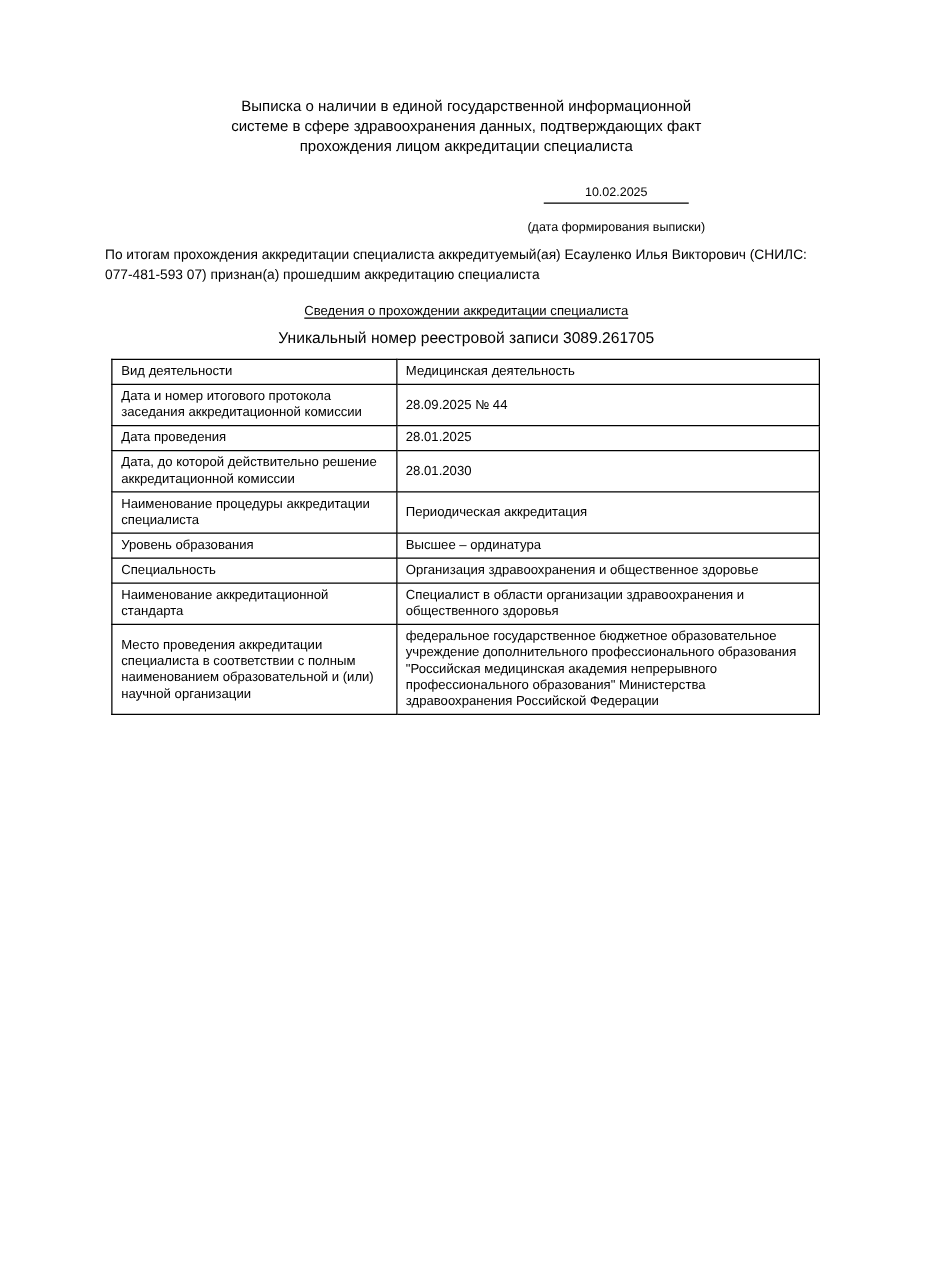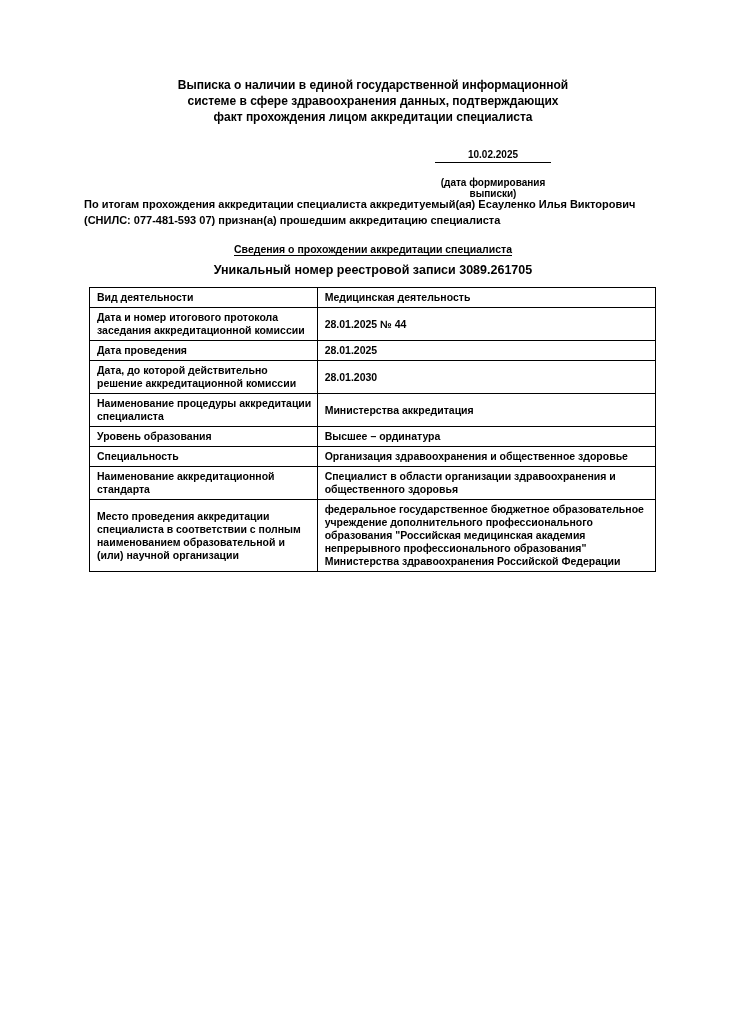--- a/index.html
+++ b/index.html
@@ -4,21 +4,21 @@
 <style>
   * { margin: 0; padding: 0; box-sizing: border-box; }
   html, body { background: #ffffff; }
   .page {
     position: relative;
     width: 746px;
     height: 1029px;
     background: #ffffff;
     color: #000000;
     font-family: "Liberation Sans", "DejaVu Sans", sans-serif;
-    font-weight: bold;
+    font-weight: normal;
     overflow: hidden;
   }
   .doc-title {
     position: absolute;
     top: 77px;
     left: 50%;
     transform: translateX(-50%);
     width: 398px;
     text-align: center;
     font-size: 12px;
@@ -108,33 +108,33 @@
   <div class="registry-heading">Уникальный номер реестровой записи 3089.261705</div>
 
   <table class="acc-table">
     <tbody>
       <tr>
         <td class="label-cell">Вид деятельности</td>
         <td class="value-cell">Медицинская деятельность</td>
       </tr>
       <tr>
         <td class="label-cell">Дата и номер итогового протокола заседания аккредитационной комиссии</td>
-        <td class="value-cell">28.01.2025 № 44</td>
+        <td class="value-cell">28.09.2025 № 44</td>
       </tr>
       <tr>
         <td class="label-cell">Дата проведения</td>
         <td class="value-cell">28.01.2025</td>
       </tr>
       <tr>
         <td class="label-cell">Дата, до которой действительно решение аккредитационной комиссии</td>
         <td class="value-cell">28.01.2030</td>
       </tr>
       <tr>
         <td class="label-cell">Наименование процедуры аккредитации специалиста</td>
-        <td class="value-cell">Министерства аккредитация</td>
+        <td class="value-cell">Периодическая аккредитация</td>
       </tr>
       <tr>
         <td class="label-cell">Уровень образования</td>
         <td class="value-cell">Высшее – ординатура</td>
       </tr>
       <tr>
         <td class="label-cell">Специальность</td>
         <td class="value-cell">Организация здравоохранения и общественное здоровье</td>
       </tr>
       <tr>

